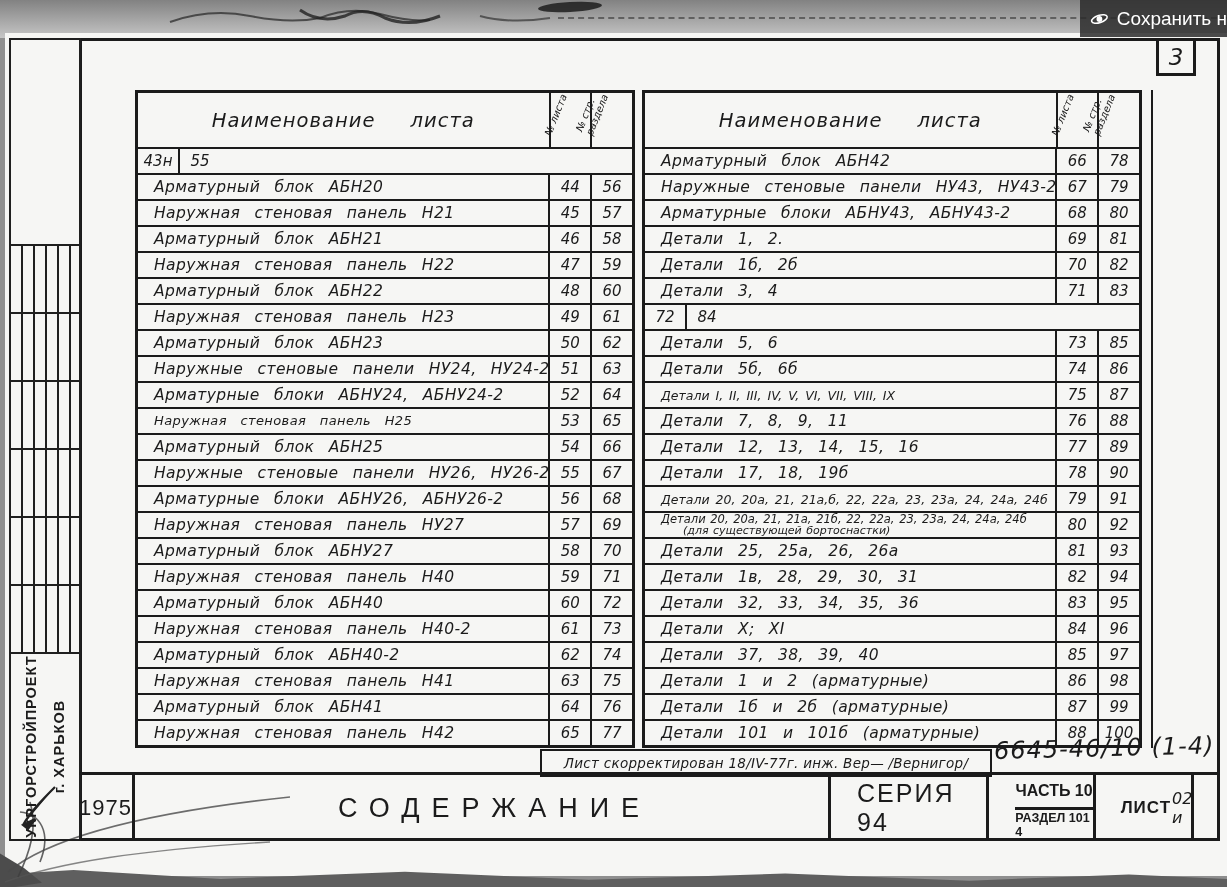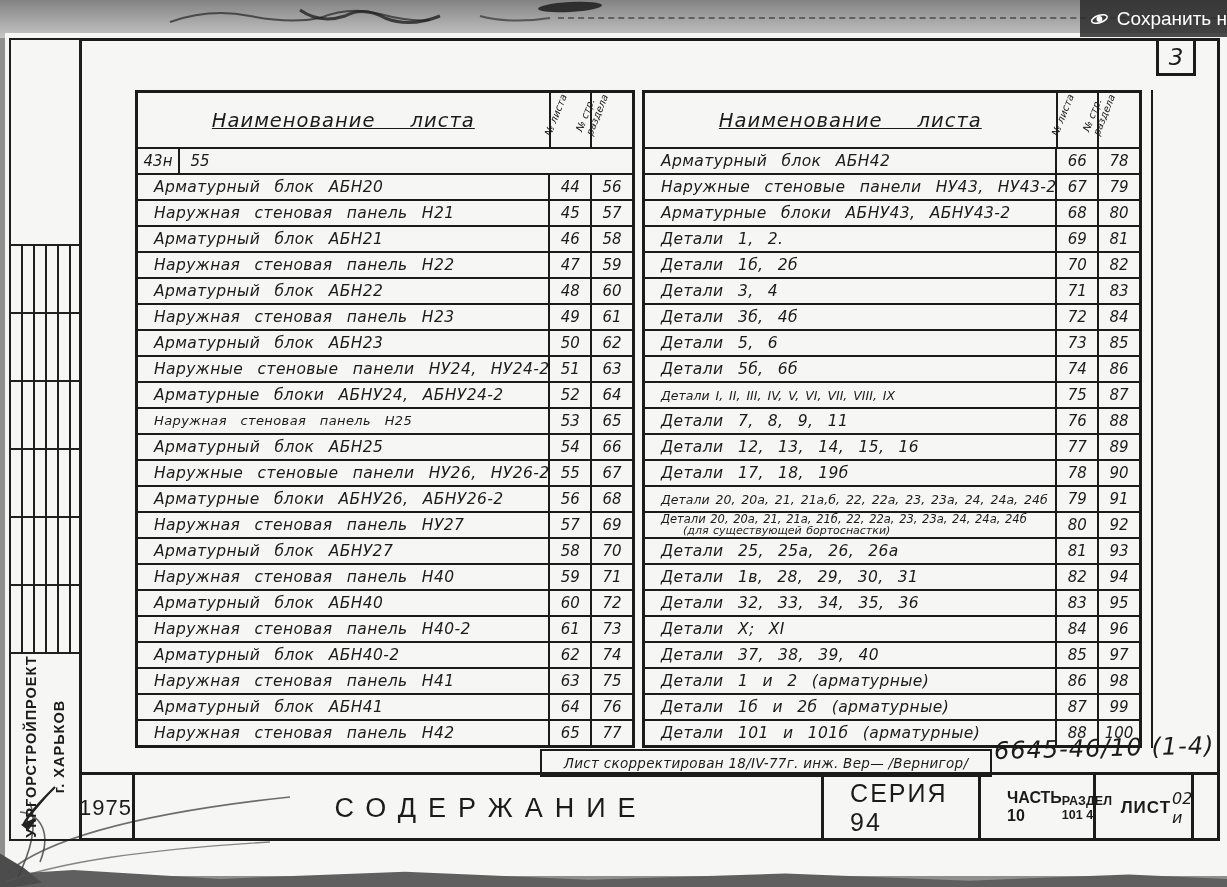--- a/index.html
+++ b/index.html
@@ -45,21 +45,21 @@
     background-clip:content-box;padding:0 2px;}
   .strip-org{flex:1;border-top:2px solid #1f1f1f;position:relative;
     display:flex;align-items:center;justify-content:center;overflow:hidden;}
   .org-text{transform:rotate(-90deg);white-space:nowrap;text-align:center;
     font-weight:700;font-size:14.5px;letter-spacing:1px;line-height:1.9;}
   .org-arrow{position:absolute;left:4px;bottom:6px;}
 
   
   #table{position:absolute;left:135px;top:90px;display:flex;gap:7px;}
   .half{width:500px;border:3px solid #1b1b1b;box-sizing:border-box;background:transparent;}
-  .thead{display:flex;height:54px;text-decoration:underline;}
+  .thead{display:flex;height:54px;}
   .th-name{width:414px;border-right:2px solid #1b1b1b;display:flex;align-items:center;
     justify-content:center;font-size:19.5px;word-spacing:28px;letter-spacing:1px;}
   .th-num{width:40px;position:relative;overflow:visible;}
   .th-num.first{border-right:2px solid #1b1b1b;}
   .th-num .rot{position:absolute;left:2px;bottom:10px;transform:rotate(-68deg);
     transform-origin:left bottom;font-size:10px;line-height:1.05;white-space:pre-line;width:56px;}
   .row{display:flex;height:24px;border-top:2px solid #1b1b1b;}
   .c-name{width:414px;border-right:2px solid #1b1b1b;display:flex;flex-direction:column;
     justify-content:center;padding-left:16px;box-sizing:border-box;
     font-size:15.5px;letter-spacing:.4px;word-spacing:9px;
@@ -84,21 +84,21 @@
   
   #tblock{position:absolute;left:79px;top:772px;width:1141px;height:69px;
     border-top:3px solid #1b1b1b;box-sizing:border-box;display:flex;gap:26px;}
   #tblock>div{box-sizing:border-box;}
   .tb-year{width:59px;border-right:3px solid #1b1b1b;display:flex;align-items:center;
     justify-content:center;font-size:22px;letter-spacing:1px;}
   .tb-title{width:741px;border-right:3px solid #1b1b1b;display:flex;align-items:center;
     justify-content:center;font-size:27px;letter-spacing:12px;font-weight:500;}
   .tb-series{width:146px;border-right:3px solid #1b1b1b;display:flex;align-items:center;
     justify-content:center;font-size:25px;letter-spacing:2px;font-weight:500;}
-  .tb-part{width:89px;border-right:3px solid #1b1b1b;display:flex;flex-direction:row;}
+  .tb-part{width:89px;border-right:3px solid #1b1b1b;display:flex;flex-direction:column;}
   .tb-part-top{flex:1;border-bottom:3px solid #1b1b1b;display:flex;align-items:center;
     justify-content:center;font-size:16px;font-weight:700;letter-spacing:0;}
   .tb-part-bot{flex:1;display:flex;align-items:center;justify-content:center;
     font-size:12.5px;font-weight:700;}
   .tb-sheet{width:72px;border-right:3px solid #1b1b1b;display:flex;flex-direction:row;
     align-items:center;justify-content:center;gap:1px;}
   .tb-sheet-top{font-size:17px;font-weight:600;letter-spacing:1px;}
   .tb-sheet-bot{font-size:16px;}
   .tb-rest{flex:1;}
 
@@ -492,23 +492,20 @@
             <span>Детали 3, 4</span>
           </div>
           <div class="c-num first">
             <span>71</span>
           </div>
           <div class="c-num">
             <span>83</span>
           </div>
         </div>
         <div class="row">
-          <div class="c-name">
-            <span>Детали 3б, 4б</span>
-          </div>
           <div class="c-num first">
             <span>72</span>
           </div>
           <div class="c-num">
             <span>84</span>
           </div>
         </div>
         <div class="row">
           <div class="c-name">
             <span>Детали 5, 6</span>

